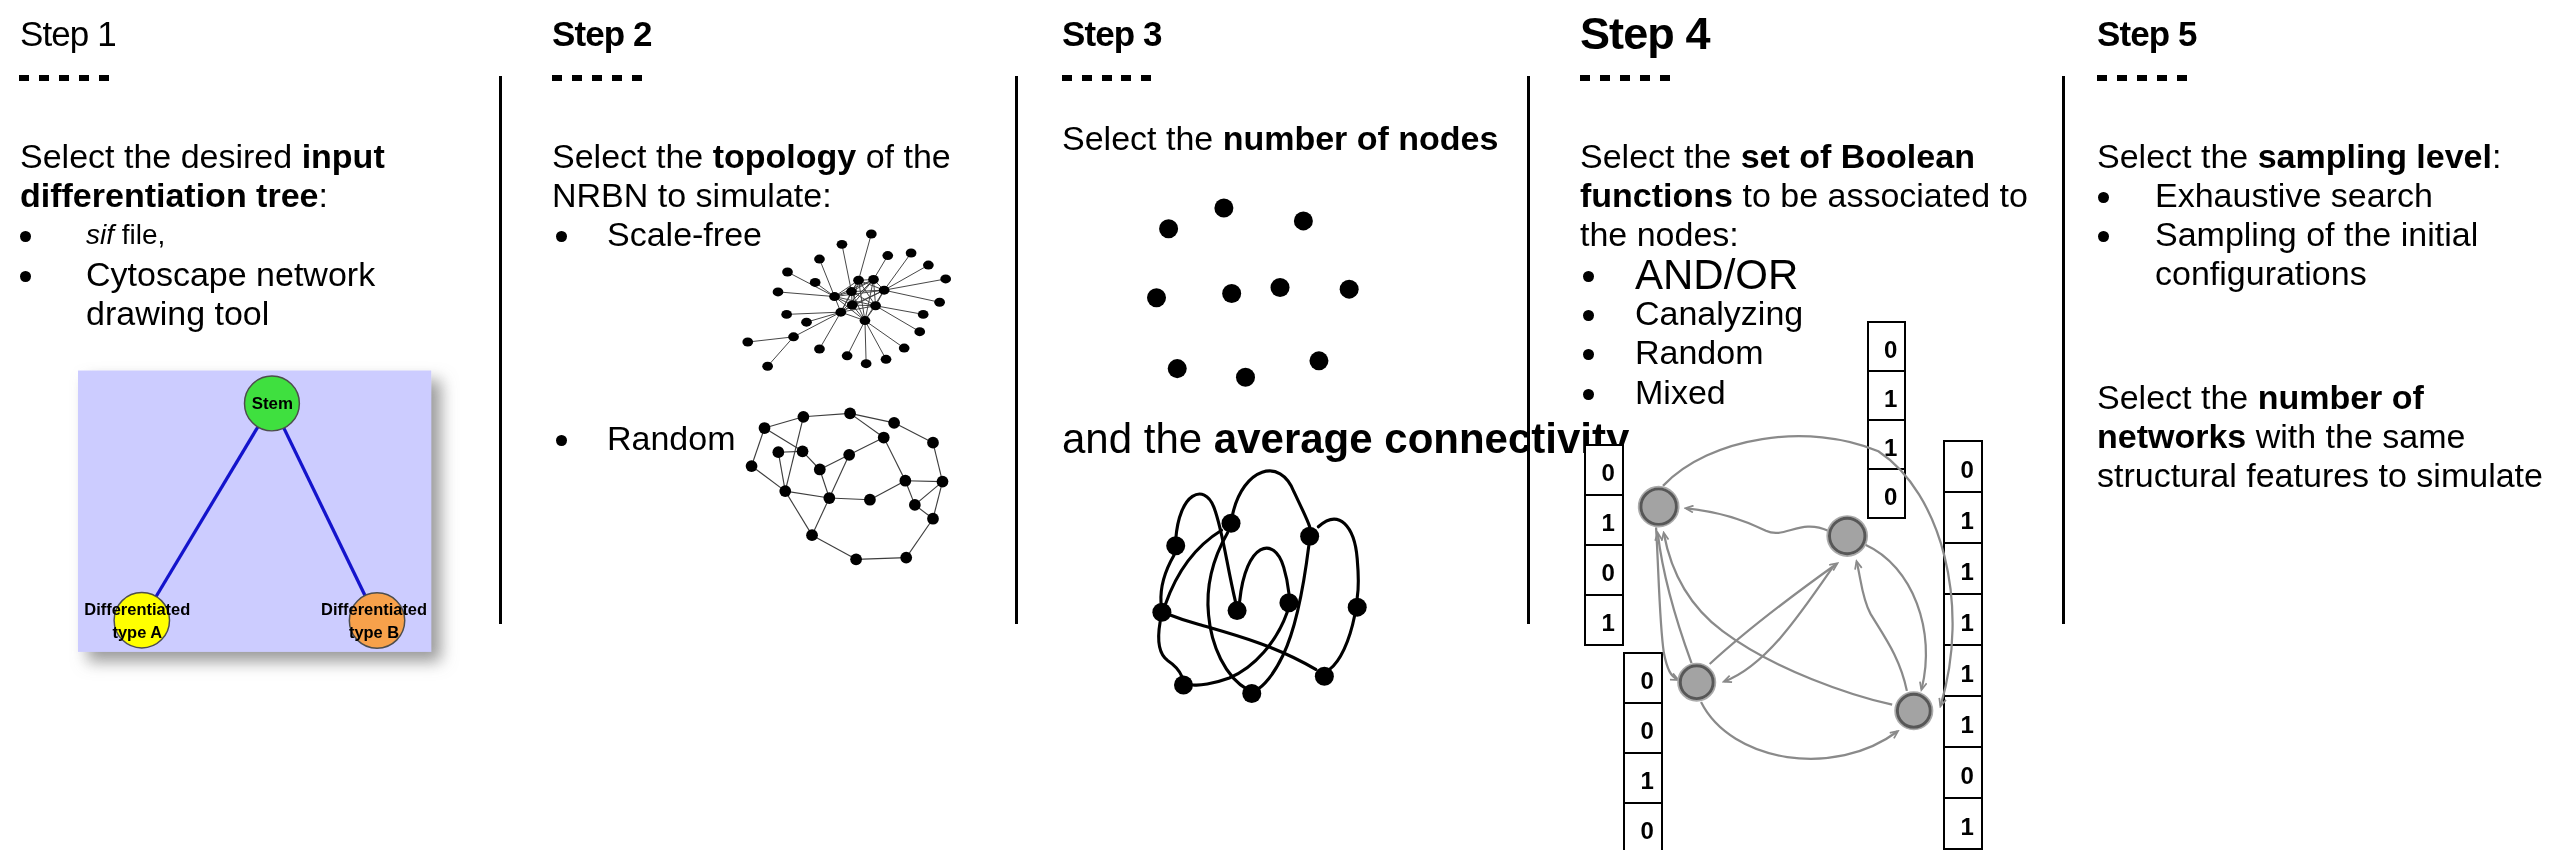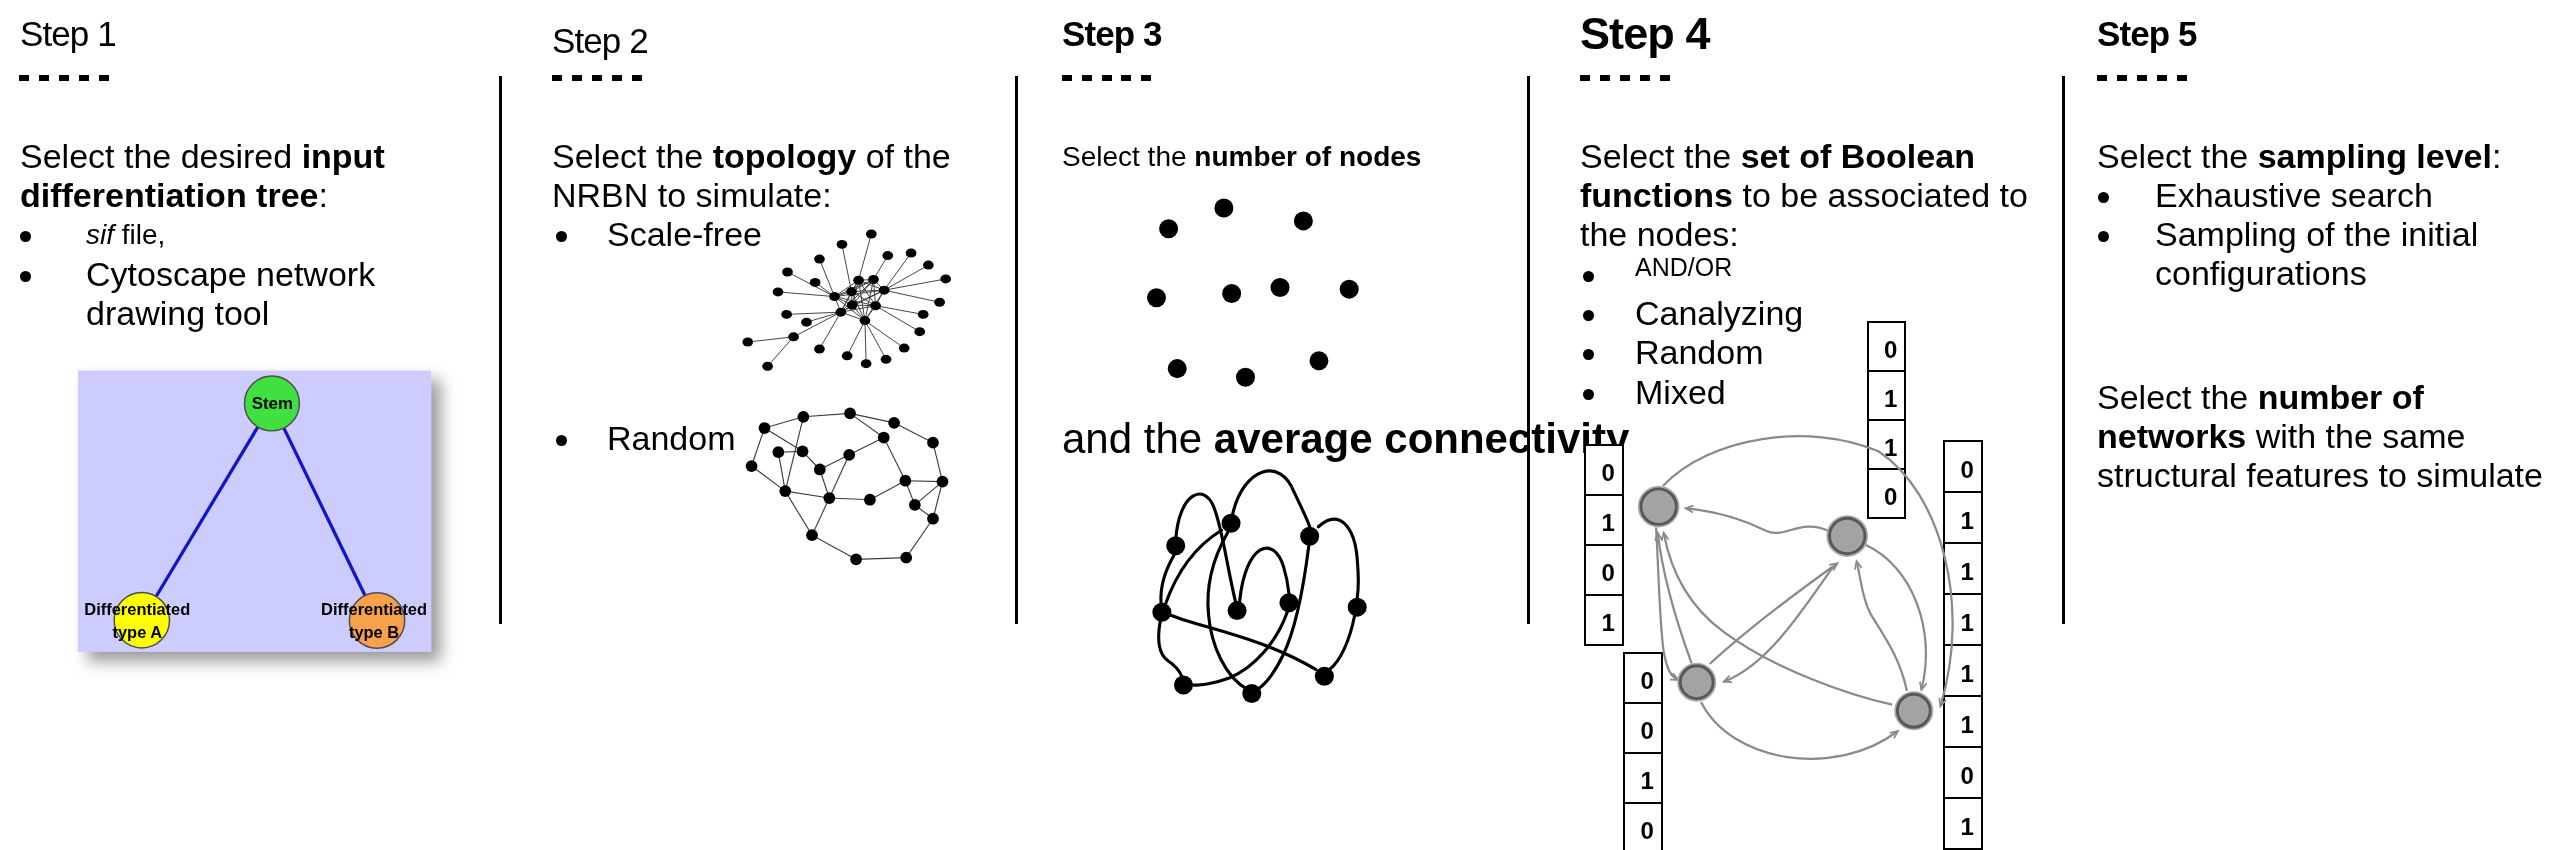--- a/index.html
+++ b/index.html
@@ -31,21 +31,21 @@
 <line x1="327.8" y1="494.5" x2="421.5" y2="687.9" stroke="#1414cc" stroke-width="3.8"></line>
 <circle cx="314" cy="466" r="31.7" fill="#3fe03f" stroke="#4d4d4d" stroke-width="1.7"></circle>
 <circle cx="163.7" cy="716.4" r="32" fill="#ffff00" stroke="#4d4d4d" stroke-width="1.7"></circle>
 <circle cx="435.4" cy="716.8" r="32" fill="#f7a14b" stroke="#4d4d4d" stroke-width="1.7"></circle>
 <text x="314.5" y="472.5" font-size="19.5" font-weight="bold" text-anchor="middle">Stem</text>
 <text x="158.5" y="710.5" font-size="19" font-weight="bold" text-anchor="middle">Differentiated</text>
 <text x="158.5" y="736.5" font-size="19" font-weight="bold" text-anchor="middle">type A</text>
 <text x="432" y="710.5" font-size="19" font-weight="bold" text-anchor="middle">Differentiated</text>
 <text x="432" y="736.5" font-size="19" font-weight="bold" text-anchor="middle">type B</text>
 </svg>
-<div style="position:absolute;left:552px;top:21px;font-size:35px;font-weight:normal;letter-spacing:-0.9px;line-height:40px;white-space:nowrap">Step 2</div>
+<div style="position:absolute;left:552px;top:14px;font-size:35px;font-weight:bold;letter-spacing:-0.9px;line-height:40px;white-space:nowrap">Step 2</div>
 <div style="position:absolute;left:552px;top:75px;width:10.4px;height:6px;background:#000"></div>
 <div style="position:absolute;left:572px;top:75px;width:10.4px;height:6px;background:#000"></div>
 <div style="position:absolute;left:592px;top:75px;width:10.4px;height:6px;background:#000"></div>
 <div style="position:absolute;left:612px;top:75px;width:10.4px;height:6px;background:#000"></div>
 <div style="position:absolute;left:632px;top:75px;width:10.4px;height:6px;background:#000"></div>
 <div style="position:absolute;left:552px;top:137px;font-size:34px;line-height:39px">Select the <b>topology</b> of the<br>NRBN to simulate:</div>
 <div style="position:absolute;left:556px;top:231px;width:10.8px;height:10.8px;border-radius:50%;background:#000"></div>
 <div style="position:absolute;left:607px;top:215px;font-size:34px;line-height:39px">Scale-free</div>
 <div style="position:absolute;left:556px;top:435px;width:10.8px;height:10.8px;border-radius:50%;background:#000"></div>
 <div style="position:absolute;left:607px;top:419px;font-size:34px;line-height:39px">Random</div>
@@ -203,21 +203,21 @@
       <circle cx="989" cy="647" r="6.8"></circle>
       <circle cx="1047" cy="645" r="6.8"></circle>
     </g>
   </svg>
 <div style="position:absolute;left:1062px;top:14px;font-size:35px;font-weight:bold;letter-spacing:-0.9px;line-height:40px;white-space:nowrap">Step 3</div>
 <div style="position:absolute;left:1062px;top:75px;width:10.4px;height:6px;background:#000"></div>
 <div style="position:absolute;left:1082px;top:75px;width:10.4px;height:6px;background:#000"></div>
 <div style="position:absolute;left:1102px;top:75px;width:10.4px;height:6px;background:#000"></div>
 <div style="position:absolute;left:1121px;top:75px;width:10.4px;height:6px;background:#000"></div>
 <div style="position:absolute;left:1141px;top:75px;width:10.4px;height:6px;background:#000"></div>
-<div style="position:absolute;left:1062px;top:137px;font-size:28px;line-height:39px">Select the <b>number of nodes</b></div>
+<div style="position:absolute;left:1062px;top:119px;font-size:34px;line-height:39px">Select the <b>number of nodes</b></div>
 <svg style="position:absolute;left:1125px;top:182px" width="260" height="216" viewBox="1300 210 300 250">
     <g fill="#000">
       <circle cx="1414" cy="240" r="11"></circle>
       <circle cx="1350" cy="264" r="11"></circle>
       <circle cx="1506" cy="255" r="11"></circle>
       <circle cx="1336" cy="344" r="11"></circle>
       <circle cx="1423" cy="339" r="11"></circle>
       <circle cx="1479" cy="332" r="11"></circle>
       <circle cx="1559" cy="334" r="11"></circle>
       <circle cx="1360" cy="426" r="11"></circle>
@@ -255,21 +255,21 @@
     </g>
   </svg>
 <div style="position:absolute;left:1580px;top:14px;font-size:45px;font-weight:bold;letter-spacing:-0.9px;line-height:40px;white-space:nowrap">Step 4</div>
 <div style="position:absolute;left:1580px;top:75px;width:10.4px;height:6px;background:#000"></div>
 <div style="position:absolute;left:1600px;top:75px;width:10.4px;height:6px;background:#000"></div>
 <div style="position:absolute;left:1620px;top:75px;width:10.4px;height:6px;background:#000"></div>
 <div style="position:absolute;left:1640px;top:75px;width:10.4px;height:6px;background:#000"></div>
 <div style="position:absolute;left:1660px;top:75px;width:10.4px;height:6px;background:#000"></div>
 <div style="position:absolute;left:1580px;top:137px;font-size:34px;line-height:39px">Select the <b>set of Boolean</b><br><b>functions</b> to be associated to<br>the nodes:</div>
 <div style="position:absolute;left:1583px;top:271px;width:10.8px;height:10.8px;border-radius:50%;background:#000"></div>
-<div style="position:absolute;left:1635px;top:248px;font-size:25px;line-height:39px">AND/OR</div>
+<div style="position:absolute;left:1635px;top:255px;font-size:42px;line-height:39px">AND/OR</div>
 <div style="position:absolute;left:1583px;top:310px;width:10.8px;height:10.8px;border-radius:50%;background:#000"></div>
 <div style="position:absolute;left:1635px;top:294px;font-size:34px;line-height:39px">Canalyzing</div>
 <div style="position:absolute;left:1583px;top:349px;width:10.8px;height:10.8px;border-radius:50%;background:#000"></div>
 <div style="position:absolute;left:1635px;top:333px;font-size:34px;line-height:39px">Random</div>
 <div style="position:absolute;left:1583px;top:389px;width:10.8px;height:10.8px;border-radius:50%;background:#000"></div>
 <div style="position:absolute;left:1635px;top:373px;font-size:34px;line-height:39px">Mixed</div>
 <div style="position:absolute;left:1584px;top:444px;border:2.6px solid #000;background:#fff">
     <div style="width:36px;height:48px;display:flex;align-items:center;justify-content:center;font-size:24px;font-weight:bold">
       <span style="transform:translate(4.3px,2.6px)">0</span>
     </div>

